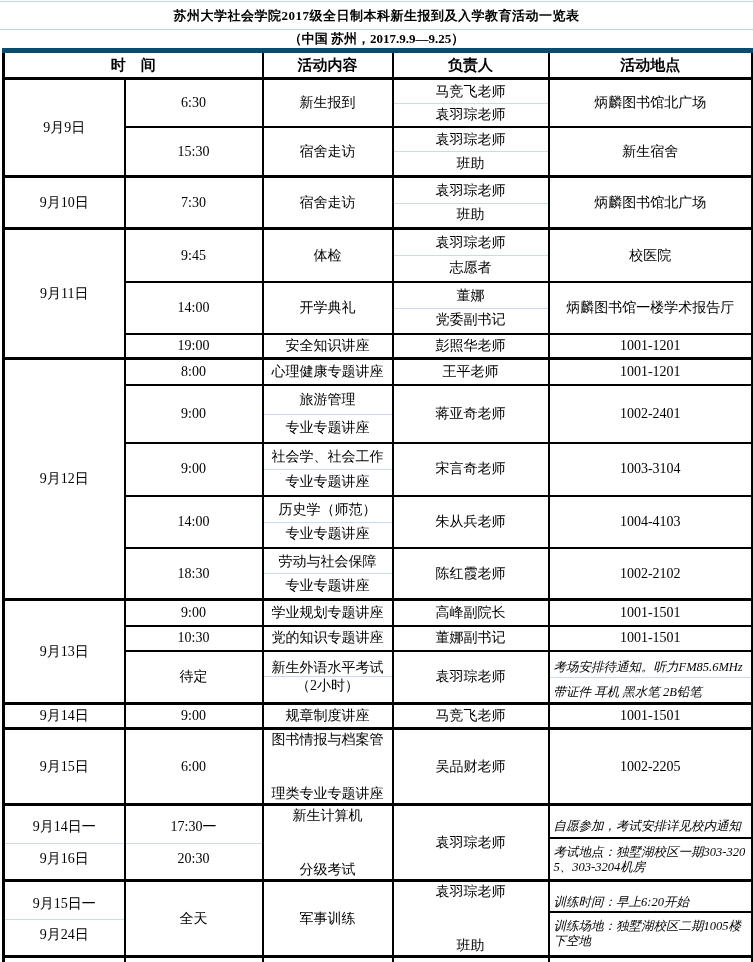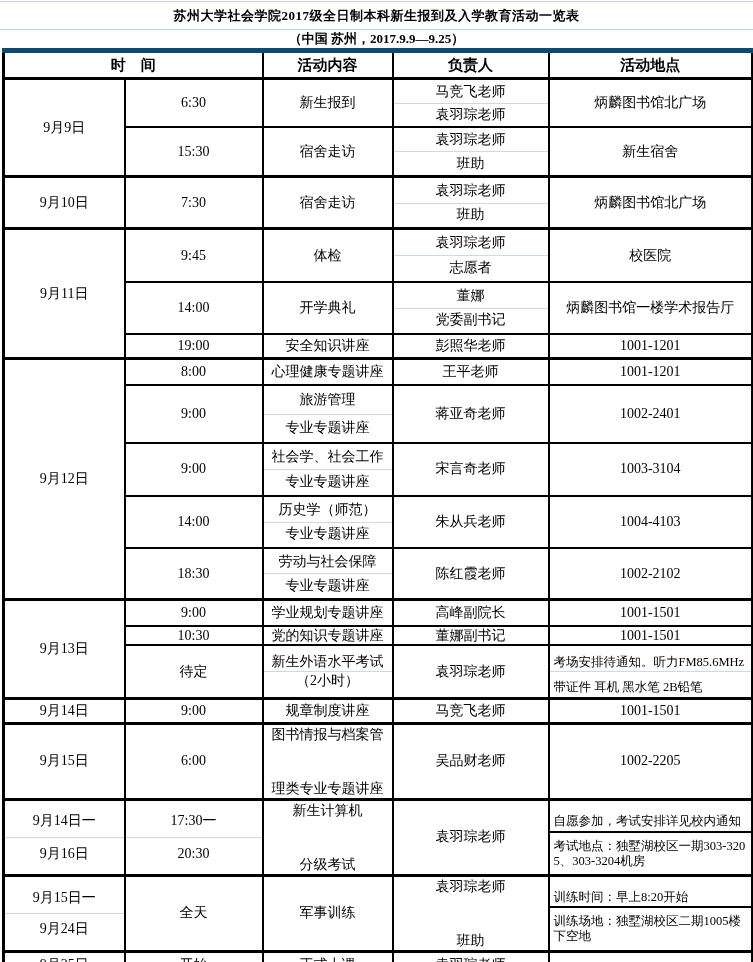--- a/index.html
+++ b/index.html
@@ -29,21 +29,21 @@
     font-size:15px; font-weight:bold;
     border-top:5px solid #0c4a6e; border-bottom:3px solid #000;
   }
   tr.ge > td { border-bottom:3px solid #000; }
   td.date { border-bottom:3px solid #000; }
   
   .stack { display:grid; grid-template-rows:1fr 1fr; width:100%; margin:0 auto; }
   .stack > div { display:flex; align-items:center; justify-content:center; }
   .lt > div + div { border-top:1px solid #c9daf0; }
   .blk > div + div { border-top:2px solid #000; }
-  .left > div { justify-content:flex-start; text-align:left; padding:6px 3px 0 4px; }
+  .left > div { justify-content:flex-start; text-align:left; padding:6px 3px 0 4px;font-style:italic; }
   .note { font-size:12.5px; line-height:15px; }
   
   .twoline { display:flex; flex-direction:column; justify-content:center; line-height:19px;gap:35px; }
   .footer {
     height:27px; border-bottom:1px solid #bcd4ec;
     display:flex; align-items:center; padding-left:4px; font-size:14.5px;
   }
   .footer .seg { margin-right:26px; white-space:nowrap; }
 </style>
 </head>
@@ -184,21 +184,21 @@
       <td>陈红霞老师</td>
       <td>1002-2102</td>
     </tr>
     <tr style="height:26px">
       <td class="date" rowspan="3">9月13日</td>
       <td>9:00</td>
       <td>学业规划专题讲座</td>
       <td>高峰副院长</td>
       <td>1001-1501</td>
     </tr>
-    <tr style="height:19px">
+    <tr style="height:25px">
       <td>10:30</td>
       <td>党的知识专题讲座</td>
       <td>董娜副书记</td>
       <td>1001-1501</td>
     </tr>
     <tr style="height:53px" class="ge">
       <td>待定</td>
       <td>
         <div class="stack lt" style="height:36px">
           <div>新生外语水平考试</div>
@@ -269,21 +269,21 @@
       <td>全天</td>
       <td>军事训练</td>
       <td>
         <div class="twoline">
           <div>袁羽琮老师</div>
           <div>班助</div>
         </div>
       </td>
       <td>
         <div class="stack blk left note" style="height:61px">
-          <div>训练时间：早上8:20开始</div>
+          <div>训练时间：早上6:20开始</div>
           <div>训练场地：独墅湖校区二期1005楼下空地</div>
         </div>
       </td>
     </tr>
     <tr style="height:27px">
       <td class="date">9月25日</td>
       <td>开始</td>
       <td>正式上课</td>
       <td>袁羽琮老师</td>
       <td></td>

